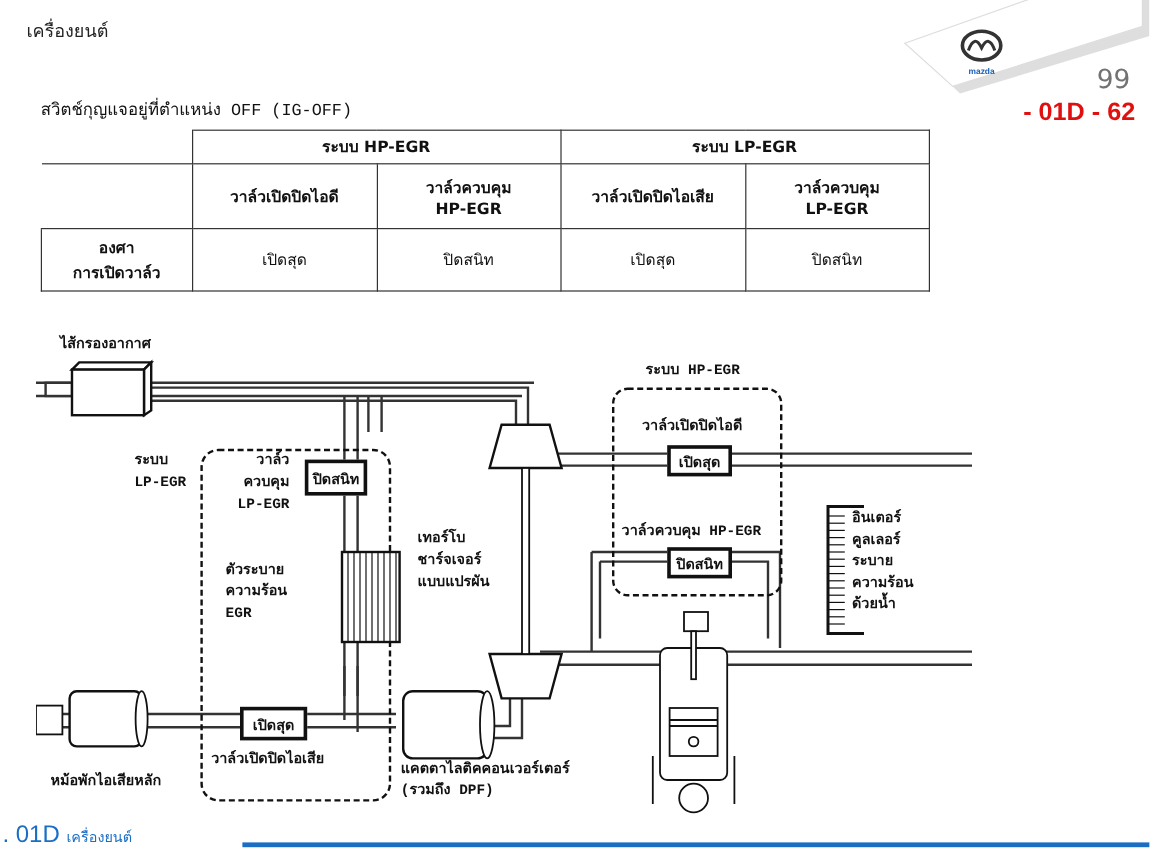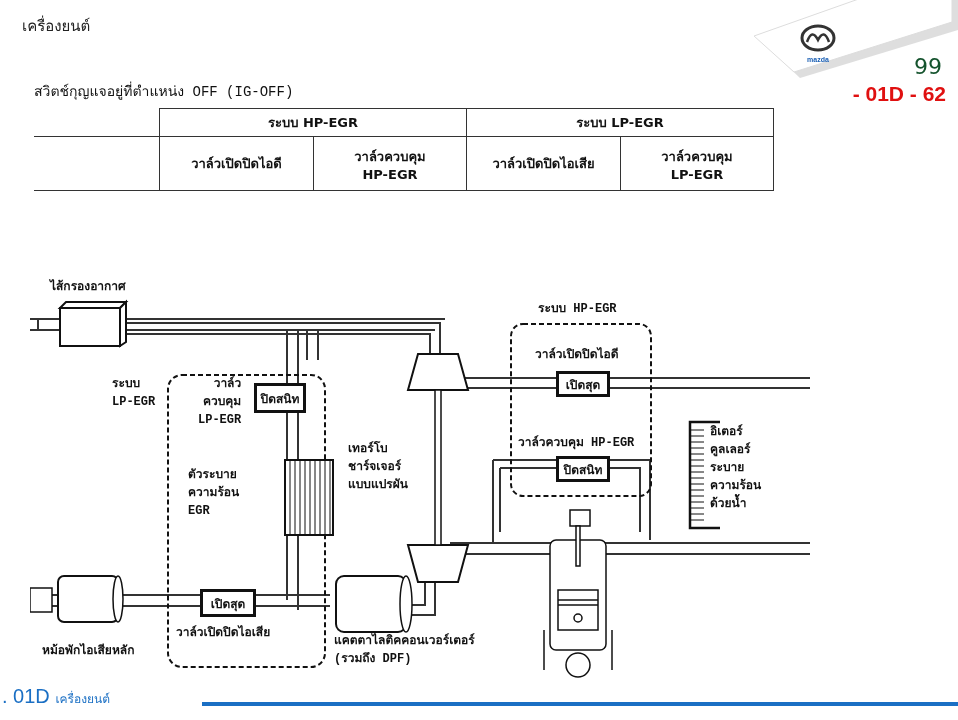--- a/index.html
+++ b/index.html
@@ -1,21 +1,21 @@
 <!DOCTYPE html>
 <html><head>
 <meta charset="utf-8">
 <style>
   html, body { margin:0; padding:0; background:#fff; }
   body { width:958px; height:720px; position:relative; overflow:hidden; font-family:"Liberation Sans", sans-serif; color:#111; }
   .abs { position:absolute; }
   .header-title { left:22px; top:14px; font-size:15px; color:#222; font-family:"DejaVu Sans", sans-serif; }
   .subtitle { left:34px; top:80px; font-size:14px; color:#111; font-family:Liberation Mono, monospace; }
   .logo-banner { left:740px; top:0; width:218px; height:90px; }
-  .page-num { right:16px; top:54px; font-size:22px; color:#14532d; font-family:"DejaVu Sans", sans-serif; }
+  .page-num { right:16px; top:54px; font-size:22px; color:#737373; font-family:"DejaVu Sans", sans-serif; }
   .section-code { right:12px; top:82px; font-size:21px; color:#e01010; font-weight:bold; font-family:"Liberation Sans", sans-serif; }
   table.status { position:absolute; left:34px; top:108px; border-collapse:collapse; font-family:"DejaVu Sans", sans-serif; font-size:13px; }
   table.status td { border:1px solid #333; text-align:center; vertical-align:middle; padding:0; }
   table.status td.blank { border-top:none; border-left:none; }
   .b { font-weight:bold; }
   .diagram { left:30px; top:270px; width:780px; height:410px; }
   .lbl { position:absolute; font-family:Liberation Mono, monospace; font-size:12px; font-weight:bold; line-height:18px; white-space:nowrap; color:#111; }
   .vbox { position:absolute; background:#fff; border:3px solid #111; font-family:"DejaVu Sans", sans-serif; font-size:12px; font-weight:bold; display:flex; align-items:center; justify-content:center; box-sizing:border-box; }
   .footer-title { left:2px; top:685px; font-size:20px; color:#1a6fc4; font-family:"Liberation Sans", sans-serif; }
   .footer-title .small { font-size:12px; font-family:"DejaVu Sans", sans-serif; }
@@ -57,20 +57,30 @@
           <div>วาล์วควบคุม</div>
           <div>HP-EGR</div>
         </td>
     <td style="width:153px;" class="b">
           <div>วาล์วเปิดปิดไอเสีย</div>
         </td>
     <td style="width:152px;" class="b">
           <div>วาล์วควบคุม</div>
           <div>LP-EGR</div>
         </td>
+  </tr>
+  <tr style="height:52px;">
+    <td class="b" style="border-left:1px solid #333;">
+          <div>องศา</div>
+          <div>การเปิดวาล์ว</div>
+        </td>
+    <td>เปิดสุด</td>
+    <td>ปิดสนิท</td>
+    <td>เปิดสุด</td>
+    <td>ปิดสนิท</td>
   </tr>
 </tbody>
   </table>
 
 <div class="abs diagram">
   <svg width="780" height="410" style="position:absolute;left:0;top:0;">
     <g fill="none" stroke="#333" stroke-width="2">
 
       <path d="M0,49 H415 M0,60 H405"></path>
       <rect x="8" y="49" width="22" height="11" fill="#fff" stroke="#333"></rect>
@@ -205,21 +215,21 @@
       <div>(รวมถึง DPF)</div>
   </div>
 
   <div class="lbl" style="left:508px;top:30px;">ระบบ HP-EGR</div>
   <div class="lbl" style="left:505px;top:76px;">วาล์วเปิดปิดไอดี</div>
   <div class="vbox" style="left:526px;top:101px;width:54px;height:26px;">เปิดสุด</div>
   <div class="lbl" style="left:488px;top:164px;">วาล์วควบคุม HP-EGR</div>
   <div class="vbox" style="left:526px;top:186px;width:54px;height:26px;">ปิดสนิท</div>
 
   <div class="lbl" style="left:680px;top:153px;">
-    <div>อิเตอร์</div>
+    <div>อินเตอร์</div>
       <div>คูลเลอร์</div>
       <div>ระบาย</div>
       <div>ความร้อน</div>
       <div>ด้วยน้ำ</div>
   </div>
 </div>
 
 <div class="abs footer-title">
   <span>. 01D</span>
   <span class="small">เครื่องยนต์</span>

